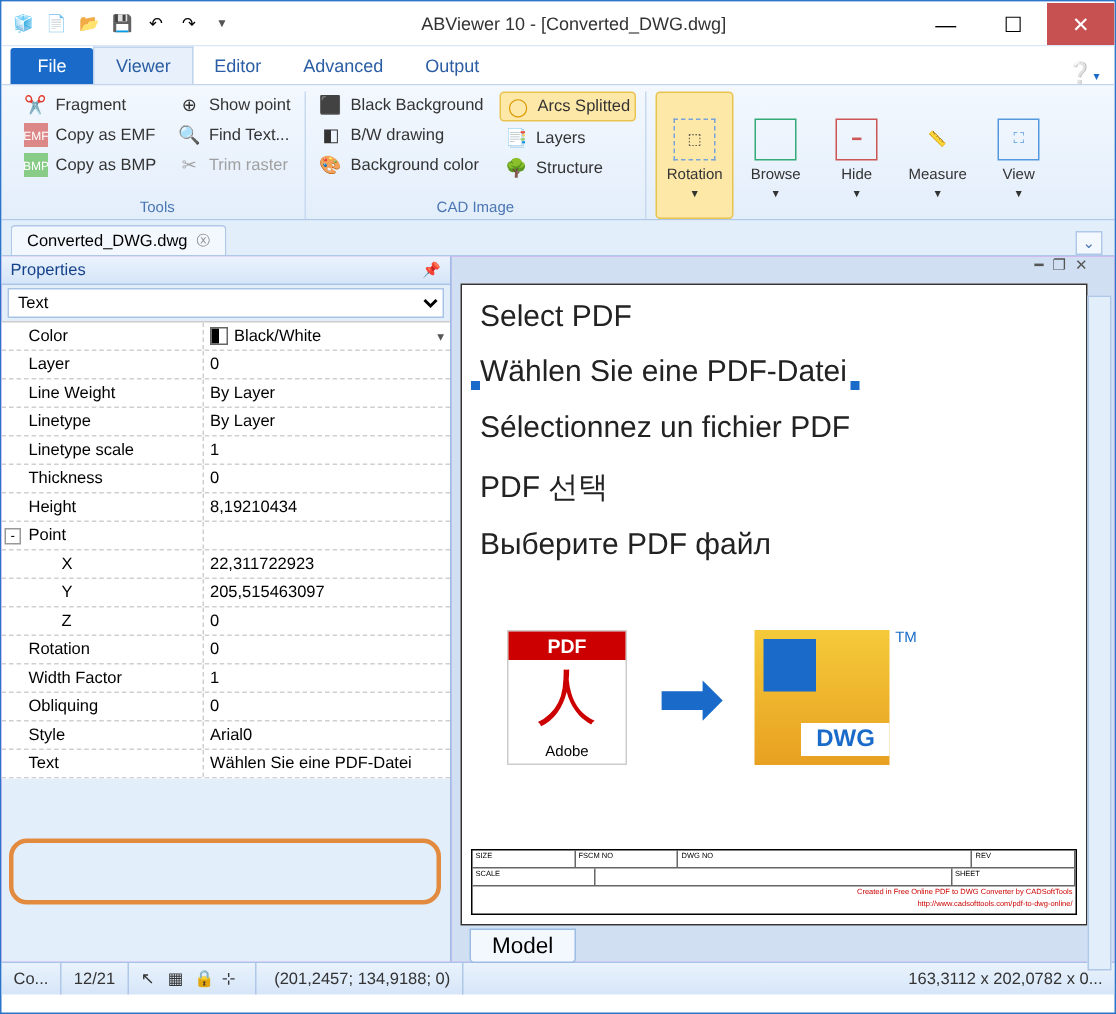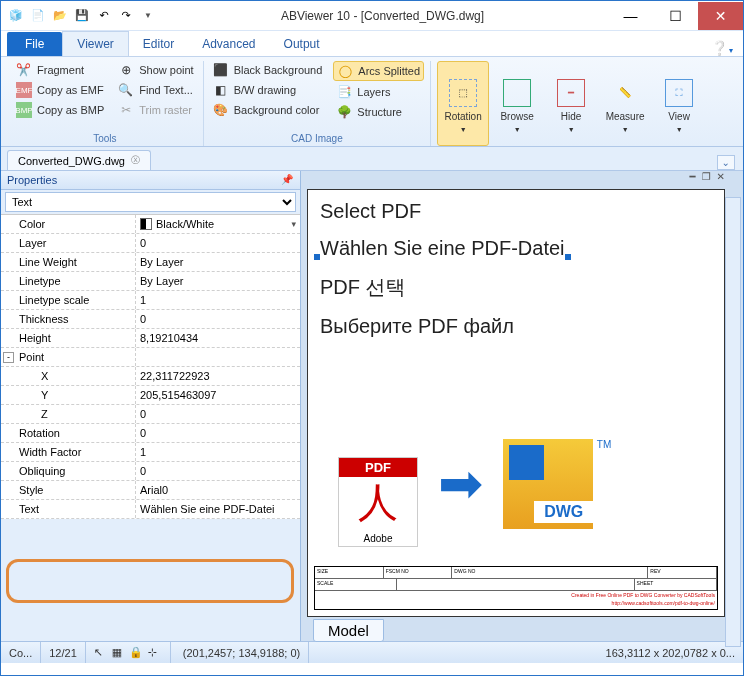--- a/index.html
+++ b/index.html
@@ -64,21 +64,21 @@
 .canvas-wrap { flex: 1; display: flex; flex-direction: column; background: #d0e0f2; }
 .canvas-top-icons { height: 16px; display: flex; justify-content: flex-end; gap: 6px; padding-right: 18px; font-size: 10px; color: #555; }
 .canvas { flex: 1; margin: 2px 18px 2px 6px; background: #fff; border: 1px solid #333; position: relative; overflow: hidden; }
 .canvas-texts { position: absolute; left: 12px; top: 10px; display: flex; flex-direction: column; gap: 14px; justify-content: center; }
 .ctext { font-family: Arial; font-size: 20px; color: #222; }
 .ctext.sel { position: relative; }
 .ctext.sel::before, .ctext.sel::after { content: ""; position: absolute; width: 6px; height: 6px; background: #1a6bc9; }
 .ctext.sel::before { left: -6px; bottom: 0; }
 .ctext.sel::after { right: -6px; bottom: 0; }
 .conv-img { position: absolute; left: 30px; top: 230px; display: flex; align-items: center; gap: 20px; }
-.pdf-icon { width: 80px; height: 90px; background: #fff; border: 1px solid #ccc; position: relative; margin-top: 37px; }
+.pdf-icon { width: 80px; height: 90px; background: #fff; border: 1px solid #ccc; position: relative; }
 .pdf-icon .bar { background: #c00; color: #fff; font-size: 13px; font-weight: bold; text-align: center; padding: 2px; }
 .pdf-icon .adobe { position: absolute; bottom: 2px; width: 100%; text-align: center; font-size: 10px; }
 .pdf-icon .swirl { color: #c00; font-size: 40px; text-align: center; line-height: 50px; }
 .arrow-big { color: #1a6bc9; font-size: 54px; }
 .dwg-icon { width: 90px; height: 90px; background: linear-gradient(#f5ca3a, #e8a020); position: relative; display: flex; align-items: flex-end; justify-content: flex-end; }
 .dwg-icon .layer { position: absolute; top: 6px; left: 6px; width: 35px; height: 35px; background: #1a6bc9; }
 .dwg-icon .tm { position: absolute; top: 0; right: -18px; font-size: 10px; color: #1a6bc9; }
 .dwg-icon .lbl { background: #fff; color: #1a6bc9; font-weight: bold; font-size: 16px; padding: 2px 10px; margin-bottom: 6px; }
 .titleblock { position: absolute; bottom: 6px; right: 6px; left: 6px; border: 1px solid #000; height: 44px; font-size: 5px; }
 .titleblock .tbrow { display: flex; border-bottom: 1px solid #666; height: 12px; }
@@ -354,20 +354,21 @@
   <div class="canvas-wrap">
     <div class="canvas-top-icons">
       <span>━</span>
       <span>❐</span>
       <span>✕</span>
     </div>
     <div class="canvas">
       <div class="canvas-texts" id="canvas-texts">
           <div class="ctext">Select PDF</div>
           <div class="ctext sel">Wählen Sie eine PDF-Datei</div>
+          <div class="ctext">Sélectionnez un fichier PDF</div>
           <div class="ctext">PDF 선택</div>
           <div class="ctext">Выберите PDF файл</div>
         </div>
       <div class="conv-img">
         <div class="pdf-icon">
           <div class="bar">PDF</div>
           <div class="swirl">人</div>
           <div class="adobe">Adobe</div>
         </div>
         <div class="arrow-big">➡</div>

